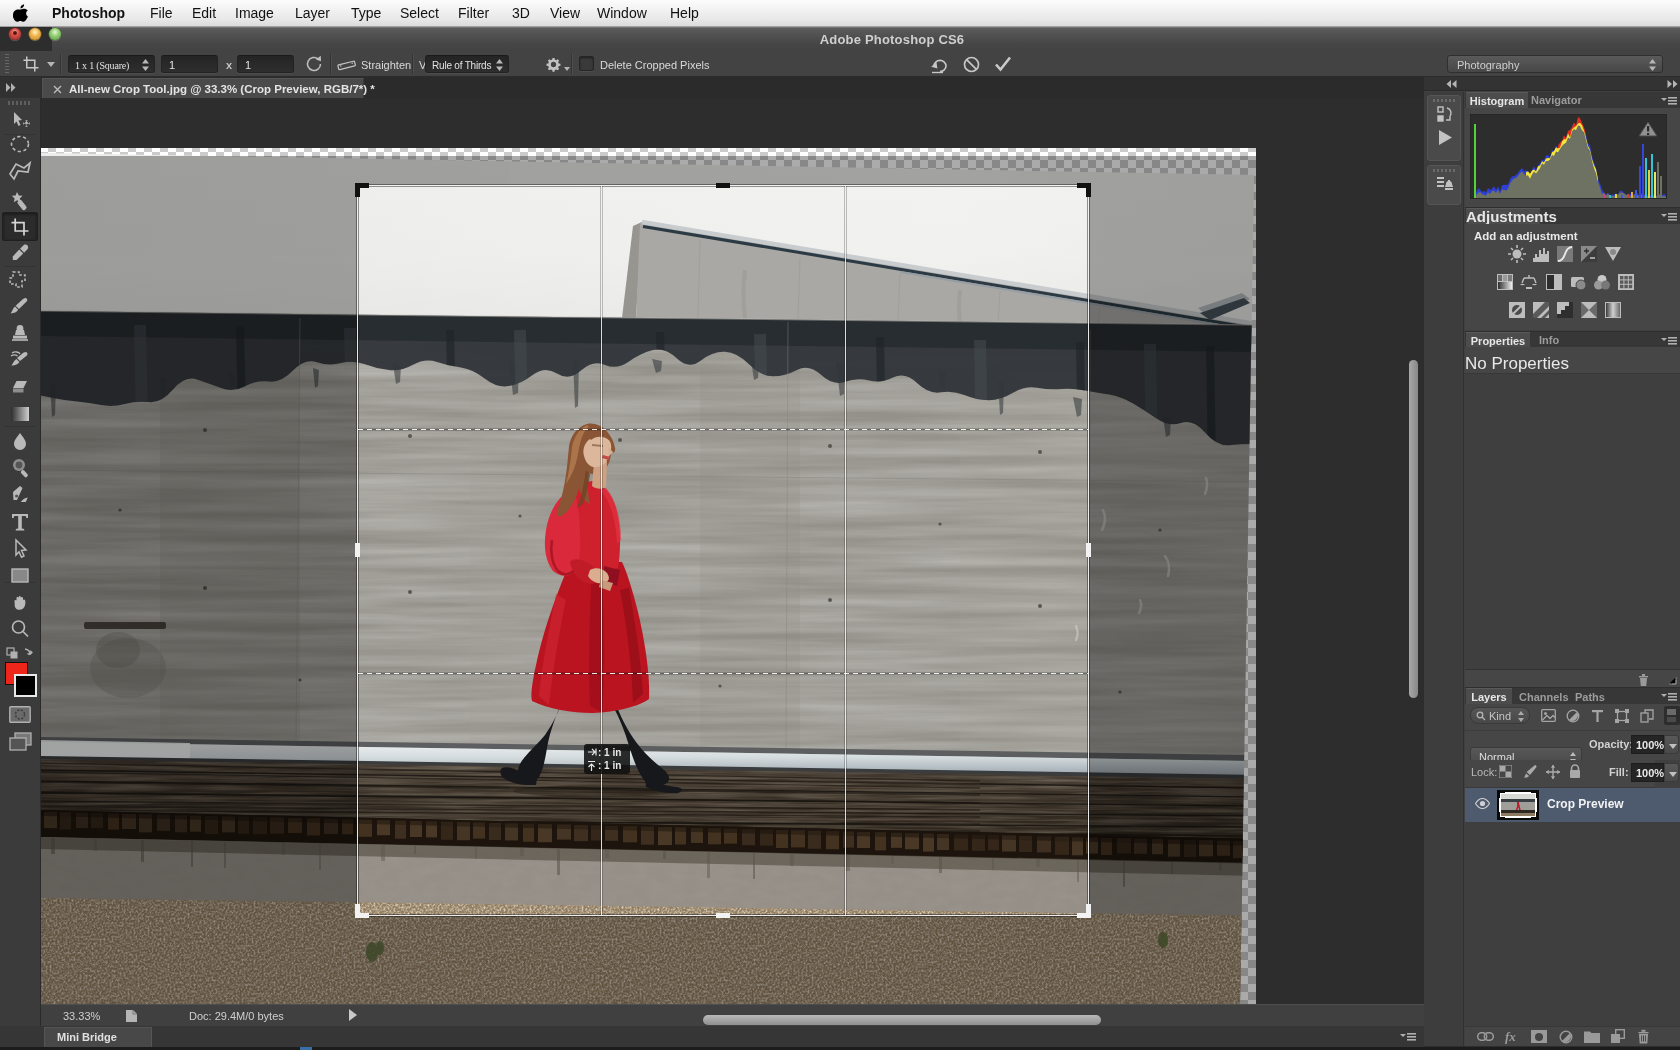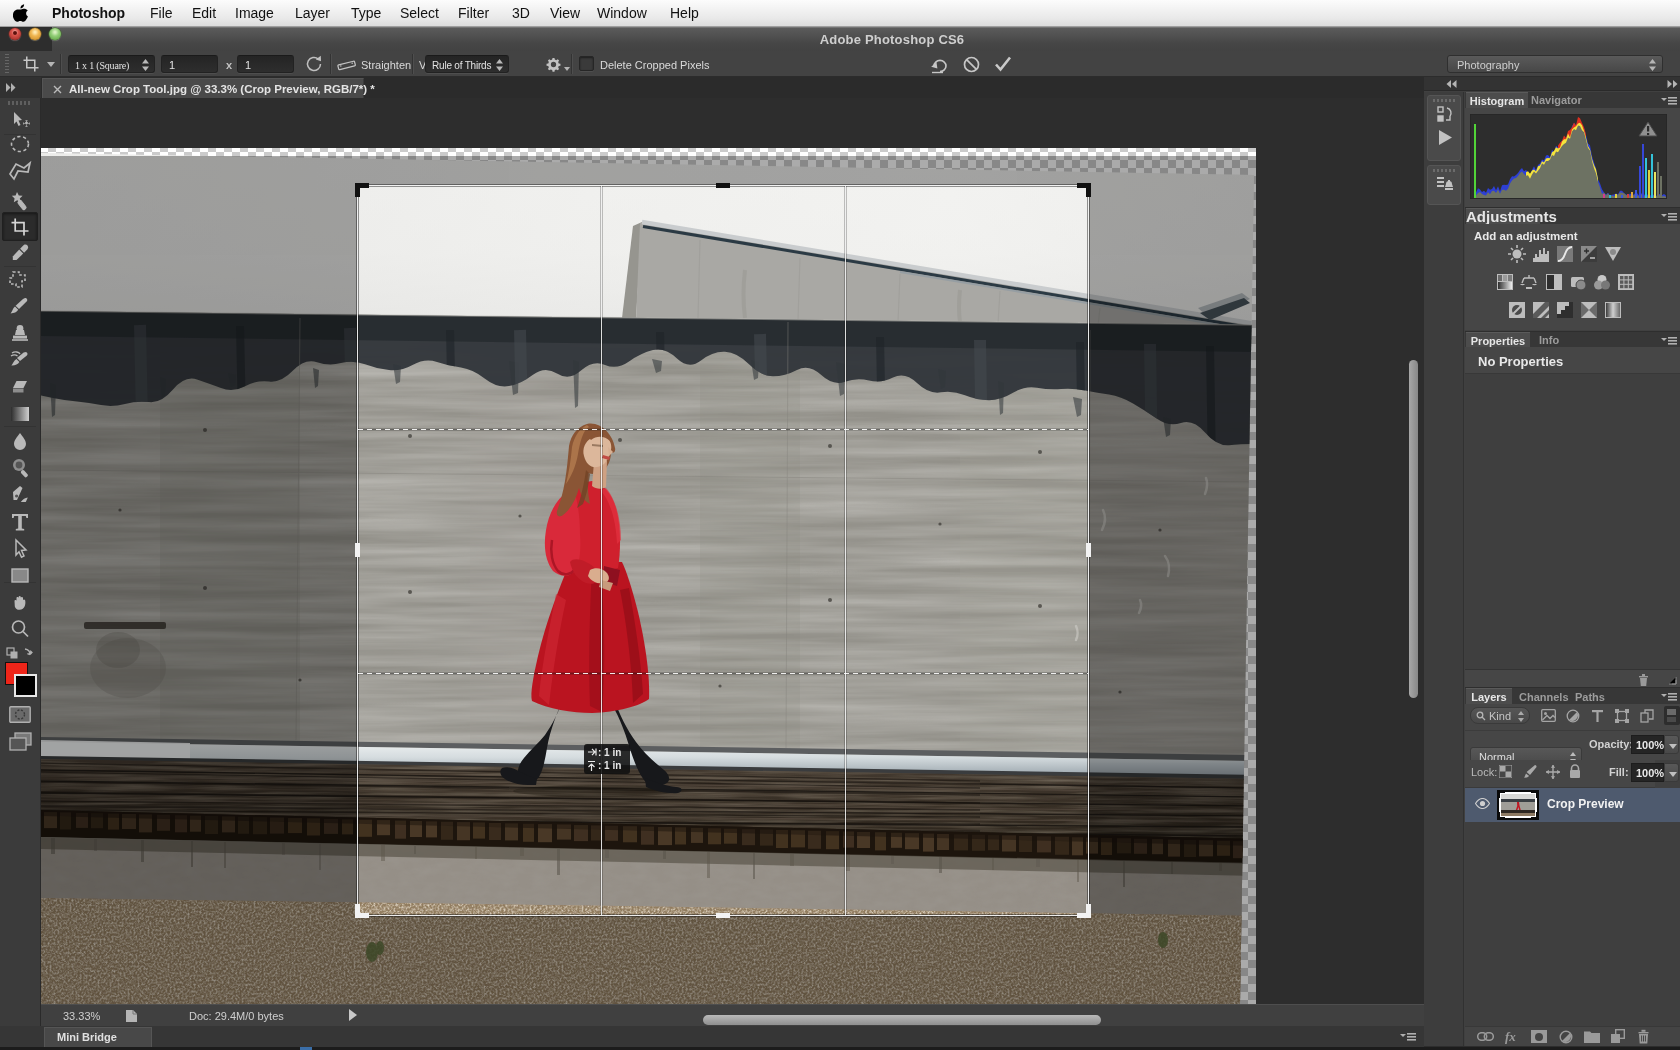--- a/index.html
+++ b/index.html
@@ -962,21 +962,21 @@
     <div class="abs" style="left:1px;top:0;width:64px;height:16px;background:#4c4c4c;border-top:1px solid #5a5a5a;color:#e6e6e6;font-size:11px;font-weight:bold;text-align:center;line-height:16px;">Properties</div>
     <div class="abs" style="left:74px;top:2px;color:#9c9c9c;font-size:11px;font-weight:bold;">Info</div>
     <svg class="abs" style="left:196px;top:5px" width="16" height="8" viewBox="0 0 16 8">
         <path fill="#b0b0b0" d="M0 1 L6 1 L3 4 Z"></path>
         <rect x="7" y="0" width="9" height="1.6" fill="#b0b0b0"></rect>
         <rect x="7" y="3" width="9" height="1.6" fill="#b0b0b0"></rect>
         <rect x="7" y="6" width="9" height="1.6" fill="#b0b0b0"></rect>
       </svg>
   </div>
   <div class="abs" style="left:41px;top:270px;width:215px;height:26px;background:#464646;color:#e8e8e8;">
-    <div class="abs" style="left:13px;top:7px;font-size:13px;font-weight:bold;">No Properties</div>
+    <div class="abs" style="left:0;top:7px;font-size:17px;font-weight:normal;">No Properties</div>
   </div>
   <div class="abs" style="left:41px;top:296px;width:215px;height:296px;background:#3f3f3f;border-top:1px solid #383838;"></div>
   <div class="abs" style="left:41px;top:592px;width:215px;height:18px;background:#464646;border-top:1px solid #333;">
     <svg class="abs" style="left:172px;top:3px" width="13" height="13" viewBox="0 0 13 13">
         <g fill="#9a9a9a">
           <rect x="2" y="3" width="9" height="1.4"></rect>
           <rect x="5" y="1" width="3" height="2"></rect>
           <path d="M3 5 h7 l-0.8 8 h-5.4 z"></path>
         </g>
       </svg>

